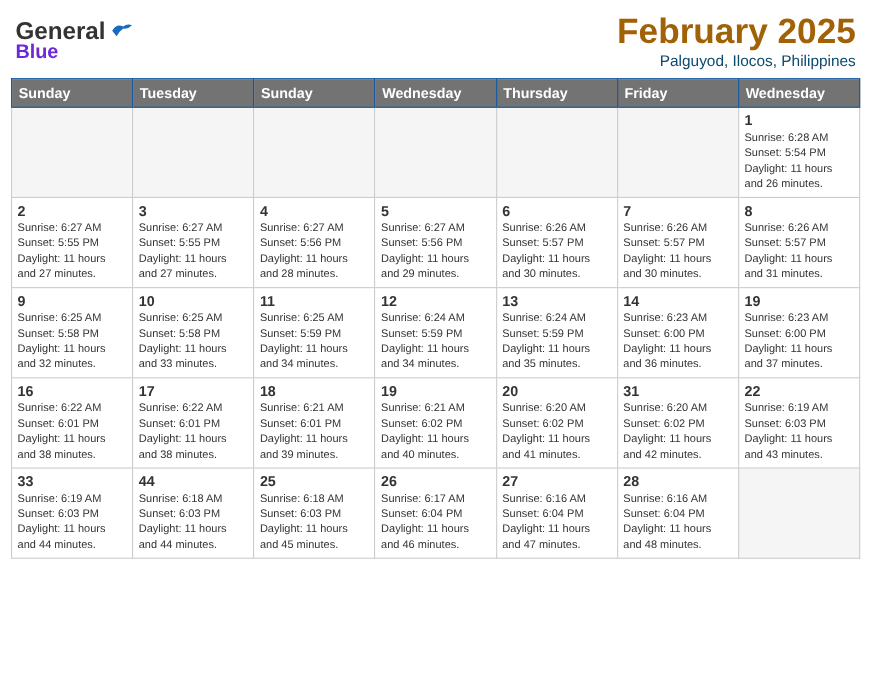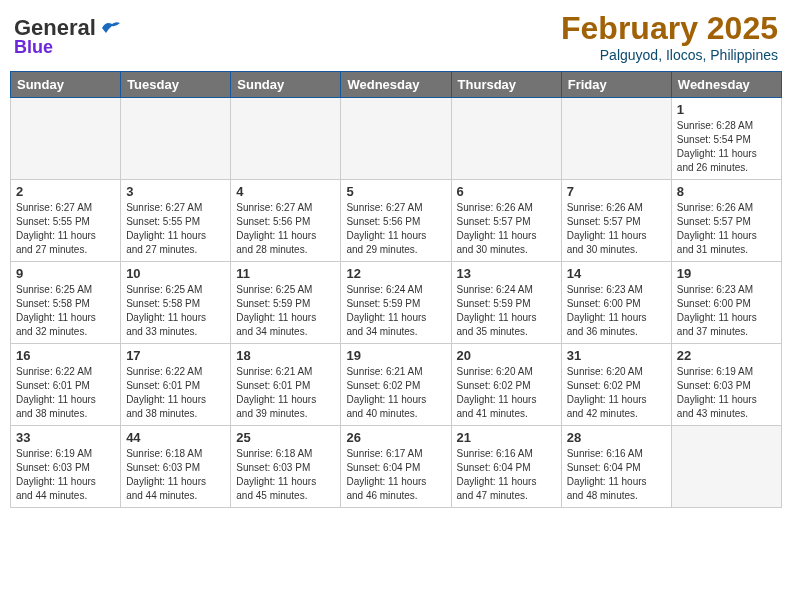--- a/index.html
+++ b/index.html
@@ -193,21 +193,21 @@
 Daylight: 11 hours and 44 minutes.</span></td>
         <td><span class="day-number">44</span><span class="day-info" style="white-space: pre-line;">Sunrise: 6:18 AM
 Sunset: 6:03 PM
 Daylight: 11 hours and 44 minutes.</span></td>
         <td><span class="day-number">25</span><span class="day-info" style="white-space: pre-line;">Sunrise: 6:18 AM
 Sunset: 6:03 PM
 Daylight: 11 hours and 45 minutes.</span></td>
         <td><span class="day-number">26</span><span class="day-info" style="white-space: pre-line;">Sunrise: 6:17 AM
 Sunset: 6:04 PM
 Daylight: 11 hours and 46 minutes.</span></td>
-        <td><span class="day-number">21</span><span class="day-info" style="white-space: pre-line;">Sunrise: 6:16 AM
+        <td><span class="day-number">27</span><span class="day-info" style="white-space: pre-line;">Sunrise: 6:16 AM
 Sunset: 6:04 PM
 Daylight: 11 hours and 47 minutes.</span></td>
         <td><span class="day-number">28</span><span class="day-info" style="white-space: pre-line;">Sunrise: 6:16 AM
 Sunset: 6:04 PM
 Daylight: 11 hours and 48 minutes.</span></td>
         <td class="empty"></td>
       </tr>
     </tbody>
 </table>
 

